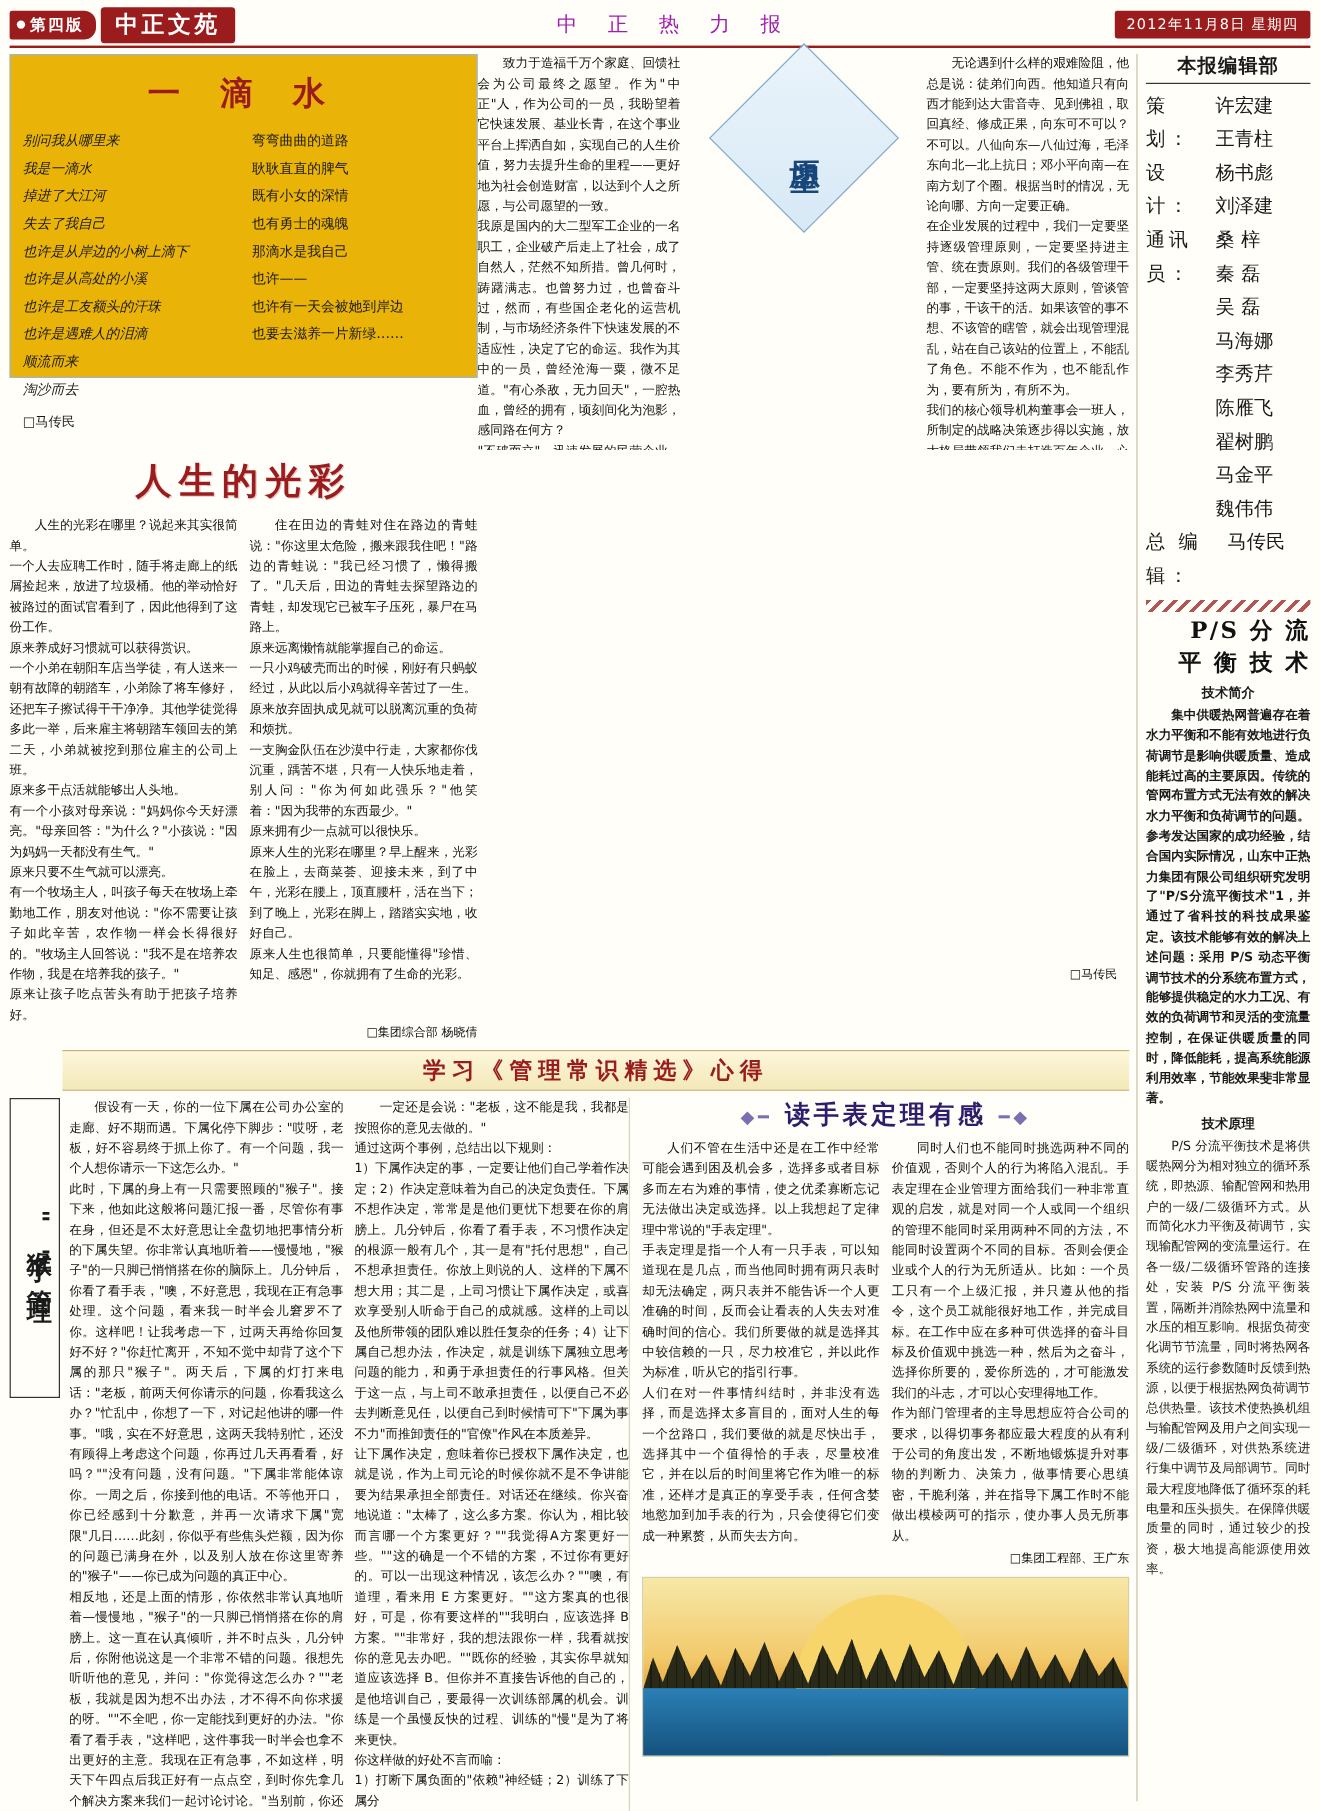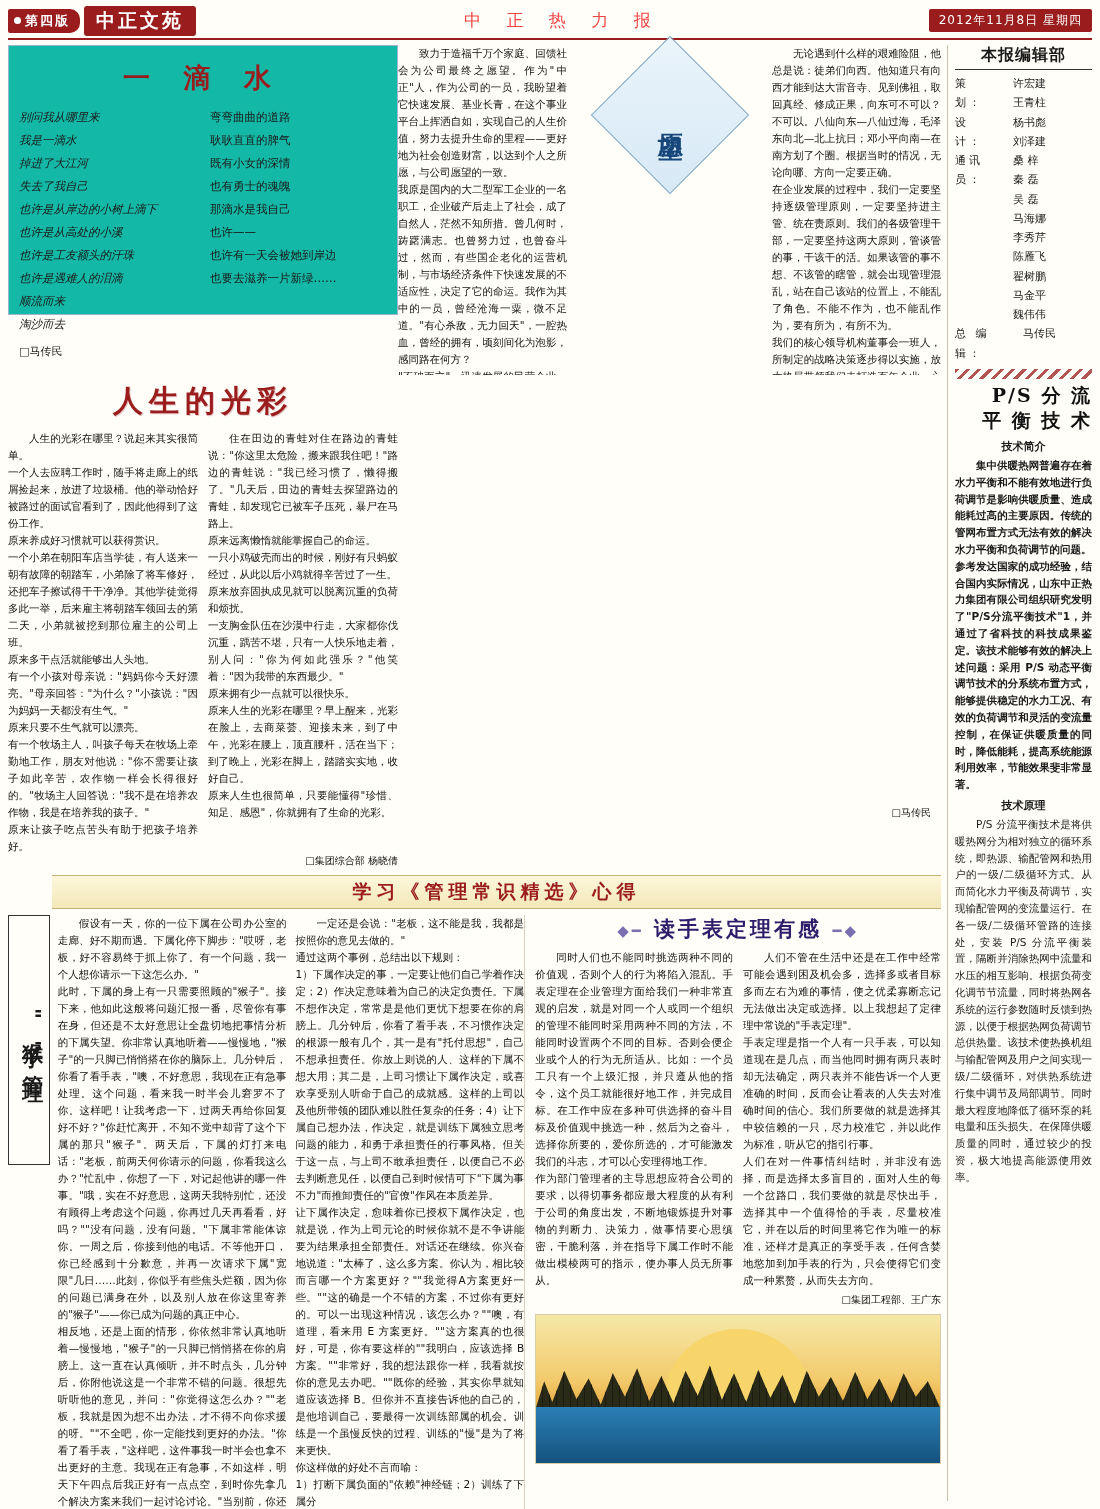--- a/index.html
+++ b/index.html
@@ -54,21 +54,21 @@
     letter-spacing: 3px;
     padding: 2px 12px;
     margin-left: 4px;
     border-radius: 3px;
   }
   .paper-name {
     flex: 1;
     text-align: center;
     font-size: 17px;
     letter-spacing: 10px;
-    color: #ef4444;
+    color: #a21caf;
   }
   .issue-date {
     background: #9a1c1c;
     color: #fff;
     font-size: 12px;
     padding: 3px 10px;
     letter-spacing: 1px;
     border-radius: 2px;
   }
   
@@ -86,21 +86,21 @@
   .right-rail {
     width: 146px;
     padding-left: 7px;
     font-size: 11px;
   }
   
   .top-block { display: flex; height: 330px; }
   .poem-col { width: 390px; }
   .poem-box {
     border: 1px solid #9ab7cf;
-    background: #14b8a6;
+    background: #eab308;
     height: 270px;
     padding: 6px 10px;
   }
   .poem-title {
     text-align: center;
     color: #9a1c1c;
     font-size: 27px;
     letter-spacing: 12px;
     font-weight: bold;
     font-family: "DejaVu Serif", serif;
@@ -237,21 +237,21 @@
   
   .rail-title {
     text-align: center;
     font-size: 16px;
     font-weight: bold;
     letter-spacing: 1px;
     border-bottom: 1px solid #333;
     padding-bottom: 3px;
     margin-bottom: 4px;
   }
-  .staff-row { display: flex; font-size: 11px; line-height: 1.75; }
+  .staff-row { display: flex; font-size: 16px; line-height: 1.75; }
   .staff-role { width: 46px; letter-spacing: 3px; flex-shrink: 0; }
   .staff-names { flex: 1; margin-left: 12px; }
   .staff-names div { white-space: nowrap; }
   .ps-title {
     text-align: right;
     color: #111;
     font-size: 19px;
     font-weight: bold;
     letter-spacing: 2px;
     line-height: 1.35;
@@ -386,25 +386,25 @@
 1）打断下属负面的"依赖"神经链；2）训练了下属分</div>
         </div>
 
         <div class="watch-area">
           <div class="watch-head">
             <span class="deco">◆━</span>
             <span>读手表定理有感</span>
             <span class="deco">━◆</span>
           </div>
           <div class="watch-cols">
-            <div class="col-text" style="white-space:pre-line;">同时人们也不能同时挑选两种不同的价值观，否则个人的行为将陷入混乱。手表定理在企业管理方面给我们一种非常直观的启发，就是对同一个人或同一个组织的管理不能同时采用两种不同的方法，不能同时设置两个不同的目标。否则会便企业或个人的行为无所适从。比如：一个员工只有一个上级汇报，并只遵从他的指令，这个员工就能很好地工作，并完成目标。在工作中应在多种可供选择的奋斗目标及价值观中挑选一种，然后为之奋斗，选择你所要的，爱你所选的，才可能激发我们的斗志，才可以心安理得地工作。
-作为部门管理者的主导思想应符合公司的要求，以得切事务都应最大程度的从有利于公司的角度出发，不断地锻炼提升对事物的判断力、决策力，做事情要心思缜密，干脆利落，并在指导下属工作时不能做出模棱两可的指示，使办事人员无所事从。</div>
             <div class="col-text" style="white-space:pre-line;">人们不管在生活中还是在工作中经常可能会遇到困及机会多，选择多或者目标多而左右为难的事情，使之优柔寡断忘记无法做出决定或选择。以上我想起了定律理中常说的"手表定理"。
 手表定理是指一个人有一只手表，可以知道现在是几点，而当他同时拥有两只表时却无法确定，两只表并不能告诉一个人更准确的时间，反而会让看表的人失去对准确时间的信心。我们所要做的就是选择其中较信赖的一只，尽力校准它，并以此作为标准，听从它的指引行事。
 人们在对一件事情纠结时，并非没有选择，而是选择太多盲目的，面对人生的每一个岔路口，我们要做的就是尽快出手，选择其中一个值得恰的手表，尽量校准它，并在以后的时间里将它作为唯一的标准，还样才是真正的享受手表，任何含婪地慾加到加手表的行为，只会使得它们变成一种累赘，从而失去方向。</div>
+            <div class="col-text" style="white-space:pre-line;">同时人们也不能同时挑选两种不同的价值观，否则个人的行为将陷入混乱。手表定理在企业管理方面给我们一种非常直观的启发，就是对同一个人或同一个组织的管理不能同时采用两种不同的方法，不能同时设置两个不同的目标。否则会便企业或个人的行为无所适从。比如：一个员工只有一个上级汇报，并只遵从他的指令，这个员工就能很好地工作，并完成目标。在工作中应在多种可供选择的奋斗目标及价值观中挑选一种，然后为之奋斗，选择你所要的，爱你所选的，才可能激发我们的斗志，才可以心安理得地工作。
+作为部门管理者的主导思想应符合公司的要求，以得切事务都应最大程度的从有利于公司的角度出发，不断地锻炼提升对事物的判断力、决策力，做事情要心思缜密，干脆利落，并在指导下属工作时不能做出模棱两可的指示，使办事人员无所事从。</div>
           </div>
           <div class="col-text byline-right">□集团工程部、王广东</div>
 
           <div class="sunset">
             <div class="sun"></div>
             <div class="trees"></div>
             <div class="water-glint"></div>
           </div>
         </div>
       </div>

